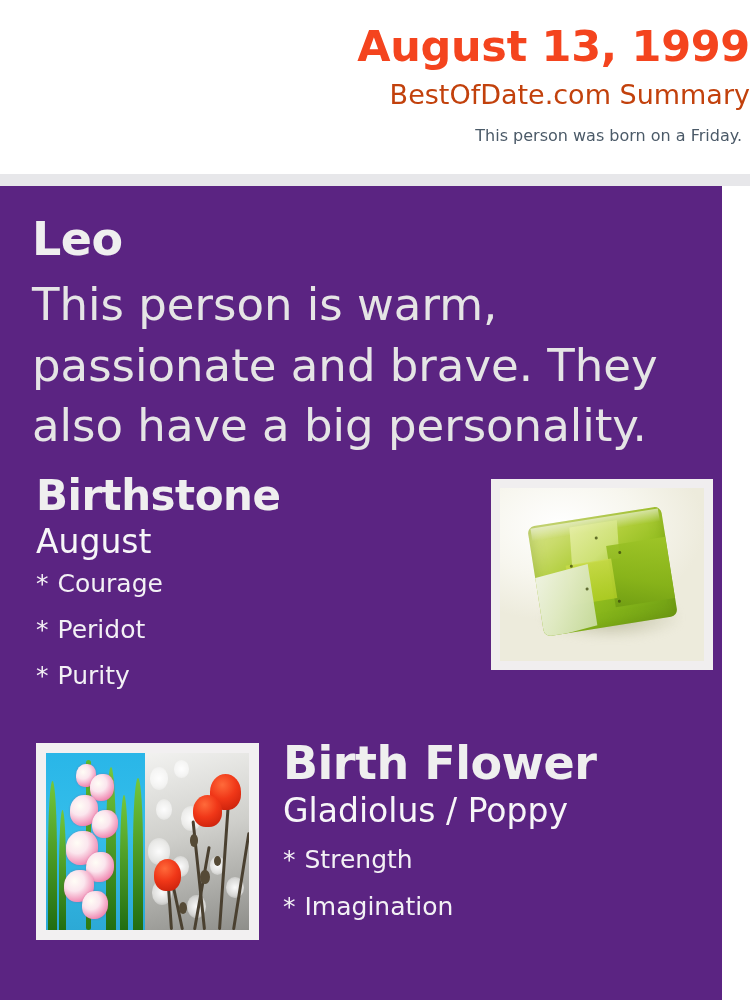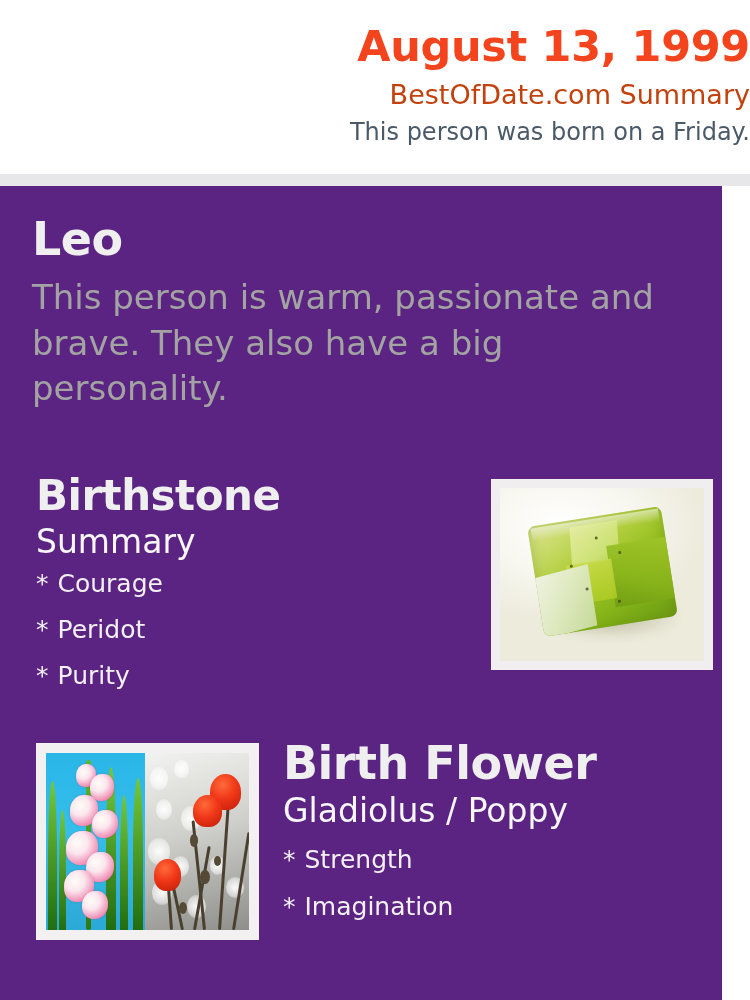--- a/index.html
+++ b/index.html
@@ -44,23 +44,23 @@
   }
   .header-site {
     margin: 0;
     padding-top: 8px;
     font-size: 27px;
     font-weight: normal;
     color: #c2410c;
     line-height: 1.2;
   }
   .header-note {
-    margin: 0;
+    margin: 8px;
     padding-top: 6px;
-    font-size: 24px;
+    font-size: 16px;
     font-weight: normal;
     color: #4B5A68;
     line-height: 1.2;
   }
   .divider {
     position: absolute;
     left: 0; top: 174px;
     width: 750px;
     height: 12px;
     background: #E7E7EA;
@@ -86,23 +86,23 @@
     margin: 0;
     font-size: 46px;
     font-weight: bold;
     color: #EFEFEF;
     line-height: 1.05;
     letter-spacing: -0.5px;
   }
   .zodiac-desc {
     margin: 0;
     padding-top: 12px;
-    font-size: 34px;
+    font-size: 45px;
     font-weight: normal;
-    color: #a3a3a3;
+    color: #e5e5e5;
     line-height: 1.34;
     max-width: 650px;
   }
 
   
   .birthstone {
     position: absolute;
     left: 36px; top: 288px;
     width: 440px;
   }
@@ -313,21 +313,21 @@
 
   <div class="panel">
 
     <div class="zodiac">
       <h2 class="zodiac-title">Leo</h2>
       <p class="zodiac-desc">This person is warm, passionate and brave. They also have a big personality.</p>
     </div>
 
     <div class="birthstone">
       <h2 class="section-title">Birthstone</h2>
-      <div class="section-sub">Summary</div>
+      <div class="section-sub">August</div>
       <ul class="trait-list">
         <li><span class="trait-star">*</span><span>Courage</span></li>
         <li><span class="trait-star">*</span><span>Peridot</span></li>
         <li><span class="trait-star">*</span><span>Purity</span></li>
       </ul>
     </div>
 
     <div class="gem-frame">
       <div class="gem-photo">
         <div class="bg"></div>

